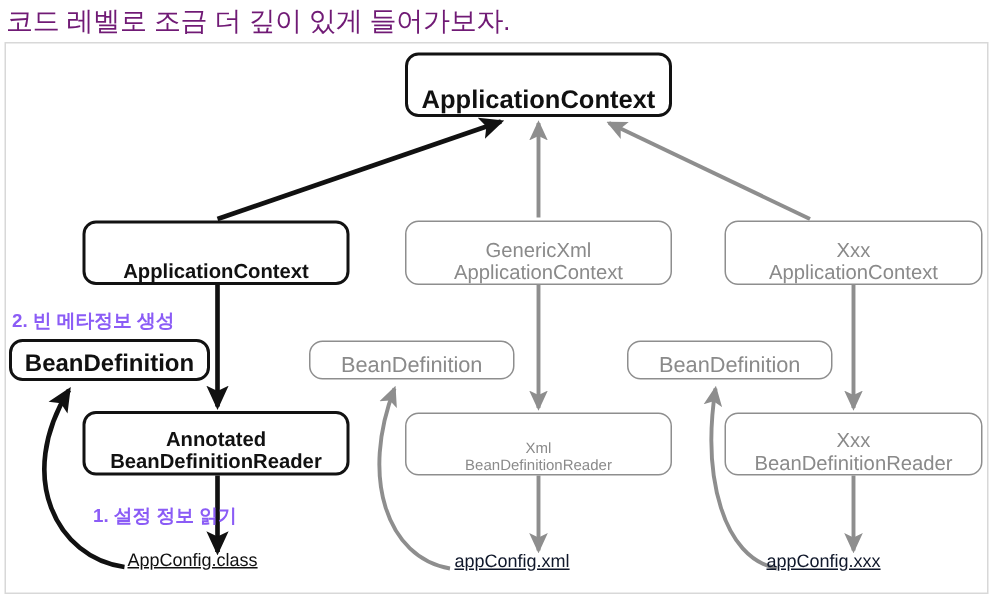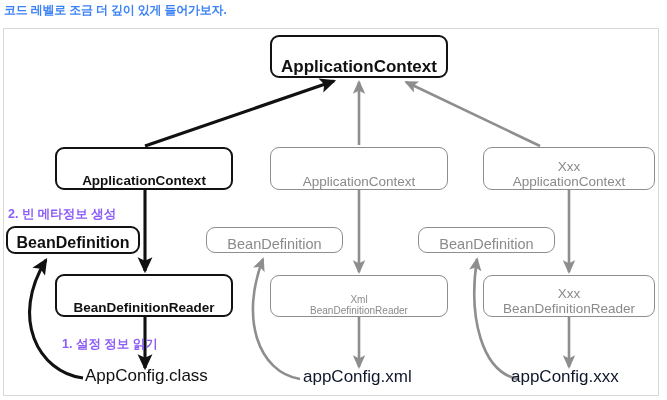--- a/index.html
+++ b/index.html
@@ -11,23 +11,23 @@
     width: 667px;
     height: 400px;
     position: relative;
     overflow: hidden;
     font-family: "Liberation Sans", "DejaVu Sans", sans-serif;
   }
   #page-title {
     position: absolute;
     left: 4px;
     top: 2px;
-    font-size: 12px;
-    font-weight: bold;
-    color: #3b82f6;
+    font-size: 18px;
+    font-weight: normal;
+    color: #701a75;
     letter-spacing: -0.2px;
     white-space: nowrap;
   }
   #diagram-frame {
     position: absolute;
     left: 3px;
     top: 28px;
     width: 656px;
     height: 368px;
     border: 1px solid #d8d8d8;
@@ -63,21 +63,21 @@
     border: 1.4px solid #8e8e8e;
     color: #8a8a8a;
     font-weight: normal;
   }
   .plain-text {
     position: absolute;
     white-space: nowrap;
   }
   .plain-text.dark { color: #8b5cf6; font-weight: bold; }
   .plain-text.gray { color: #0f172a; font-weight: normal; }
-  .file-label { font-size: 17px; font-weight: normal; }
+  .file-label { font-size: 12px; font-weight: normal; text-decoration: underline; }
   .file-label.dark { color: #111111; font-weight: normal; }
 
   
   #n-app-context      { left:270px; top:35px;  width:178px; height:43px;  font-size:17px; }
   #n-annotation-ctx   { left: 55px; top:147px; width:178px; height:43px;  font-size:13.5px; }
   #n-generic-xml-ctx  { left:270px; top:147px; width:178px; height:43px;  font-size:13.5px; }
   #n-xxx-ctx          { left:483px; top:147px; width:172px; height:43px;  font-size:13.5px; }
   #n-beandef-left     { left:  6px; top:226px; width:134px; height:28px;  font-size:16px; }
   #n-beandef-mid      { left:206px; top:227px; width:137px; height:26px;  font-size:14.5px; }
   #n-beandef-right    { left:418px; top:227px; width:137px; height:26px;  font-size:14.5px; }
@@ -130,20 +130,21 @@
 </div>
 
 <div class="node dark" id="n-annotation-ctx">
   <div>
     <span class="lbl">ApplicationContext</span>
   </div>
 </div>
 
 <div class="node gray" id="n-generic-xml-ctx">
   <div>
+    <span class="lbl">GenericXml</span>
     <span class="lbl">ApplicationContext</span>
   </div>
 </div>
 
 <div class="node gray" id="n-xxx-ctx">
   <div>
     <span class="lbl">Xxx</span>
     <span class="lbl">ApplicationContext</span>
   </div>
 </div>
@@ -155,20 +156,21 @@
 <div class="node gray" id="n-beandef-mid">
   <span class="lbl">BeanDefinition</span>
 </div>
 
 <div class="node gray" id="n-beandef-right">
   <span class="lbl">BeanDefinition</span>
 </div>
 
 <div class="node dark" id="n-annotated-reader">
   <div>
+    <span class="lbl">Annotated</span>
     <span class="lbl">BeanDefinitionReader</span>
   </div>
 </div>
 
 <div class="node gray" id="n-xml-reader">
   <div>
     <span class="lbl">Xml</span>
     <span class="lbl">BeanDefinitionReader</span>
   </div>
 </div>

